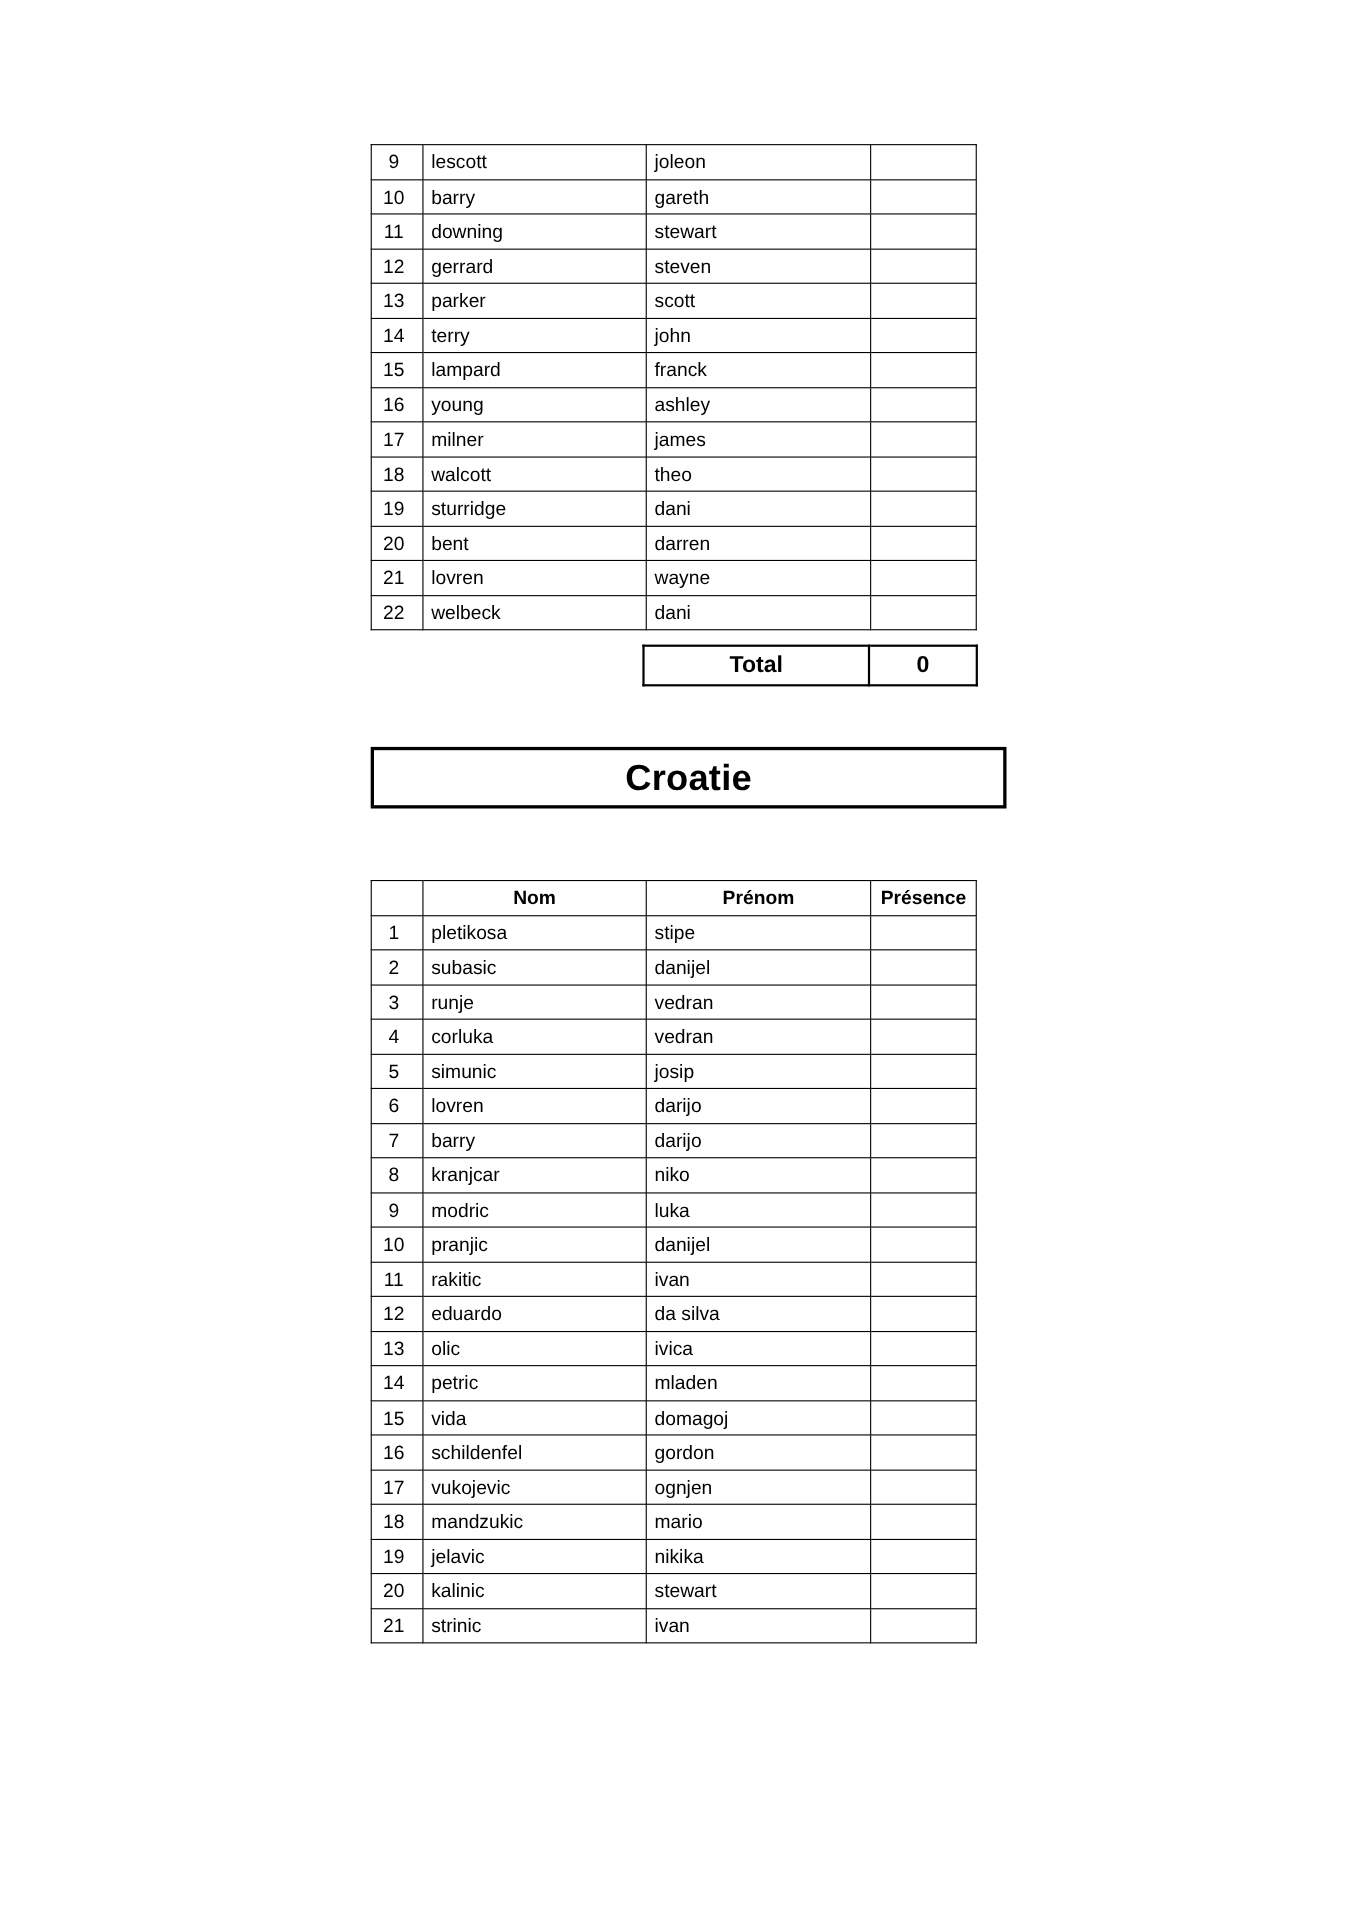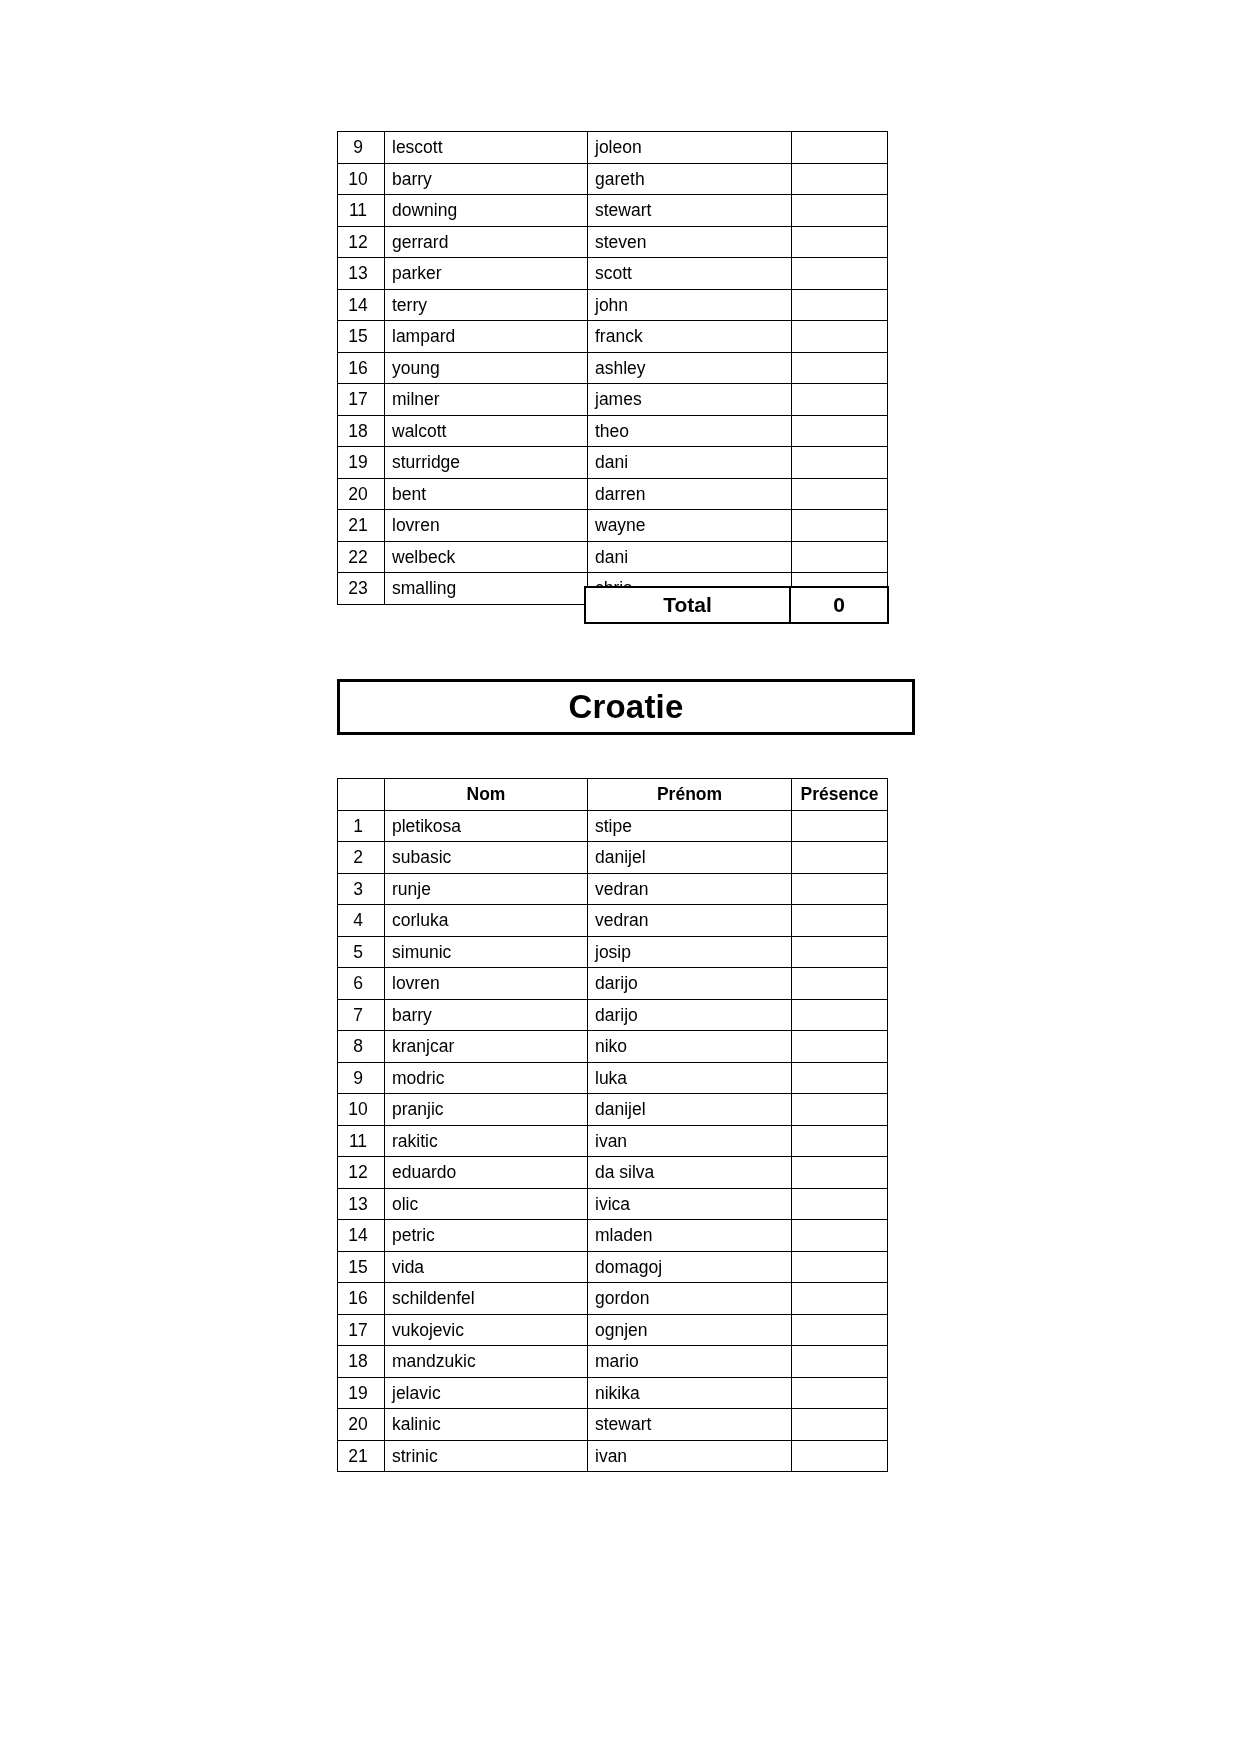--- a/index.html
+++ b/index.html
@@ -108,21 +108,21 @@
     justify-content: center;
     background: #ffffff;
   }
   #country-banner .banner-text {
     font-size: 33px;
     font-weight: bold;
     letter-spacing: 0.2px;
   }
 
   
-  #croatia-table { top: 778px; }
+  #croatia-table { top: 800px; }
 </style>
 </head>
 <body>
 
 <div class="page">
 
   <table class="roster" id="england-table">
     <colgroup>
       <col class="c-num">
         <col class="c-nom">
@@ -205,26 +205,20 @@
         <tr>
           <td class="num">21</td>
           <td class="txt">lovren</td>
           <td class="txt">wayne</td>
           <td class="pres"></td>
         </tr>
         <tr>
           <td class="num">22</td>
           <td class="txt">welbeck</td>
           <td class="txt">dani</td>
-          <td class="pres"></td>
-        </tr>
-        <tr>
-          <td class="num">23</td>
-          <td class="txt">smalling</td>
-          <td class="txt">chris</td>
           <td class="pres"></td>
         </tr>
       </tbody>
   </table>
 
   <table id="total-table">
     <colgroup>
         <col class="t-label">
         <col class="t-value">
       </colgroup>

